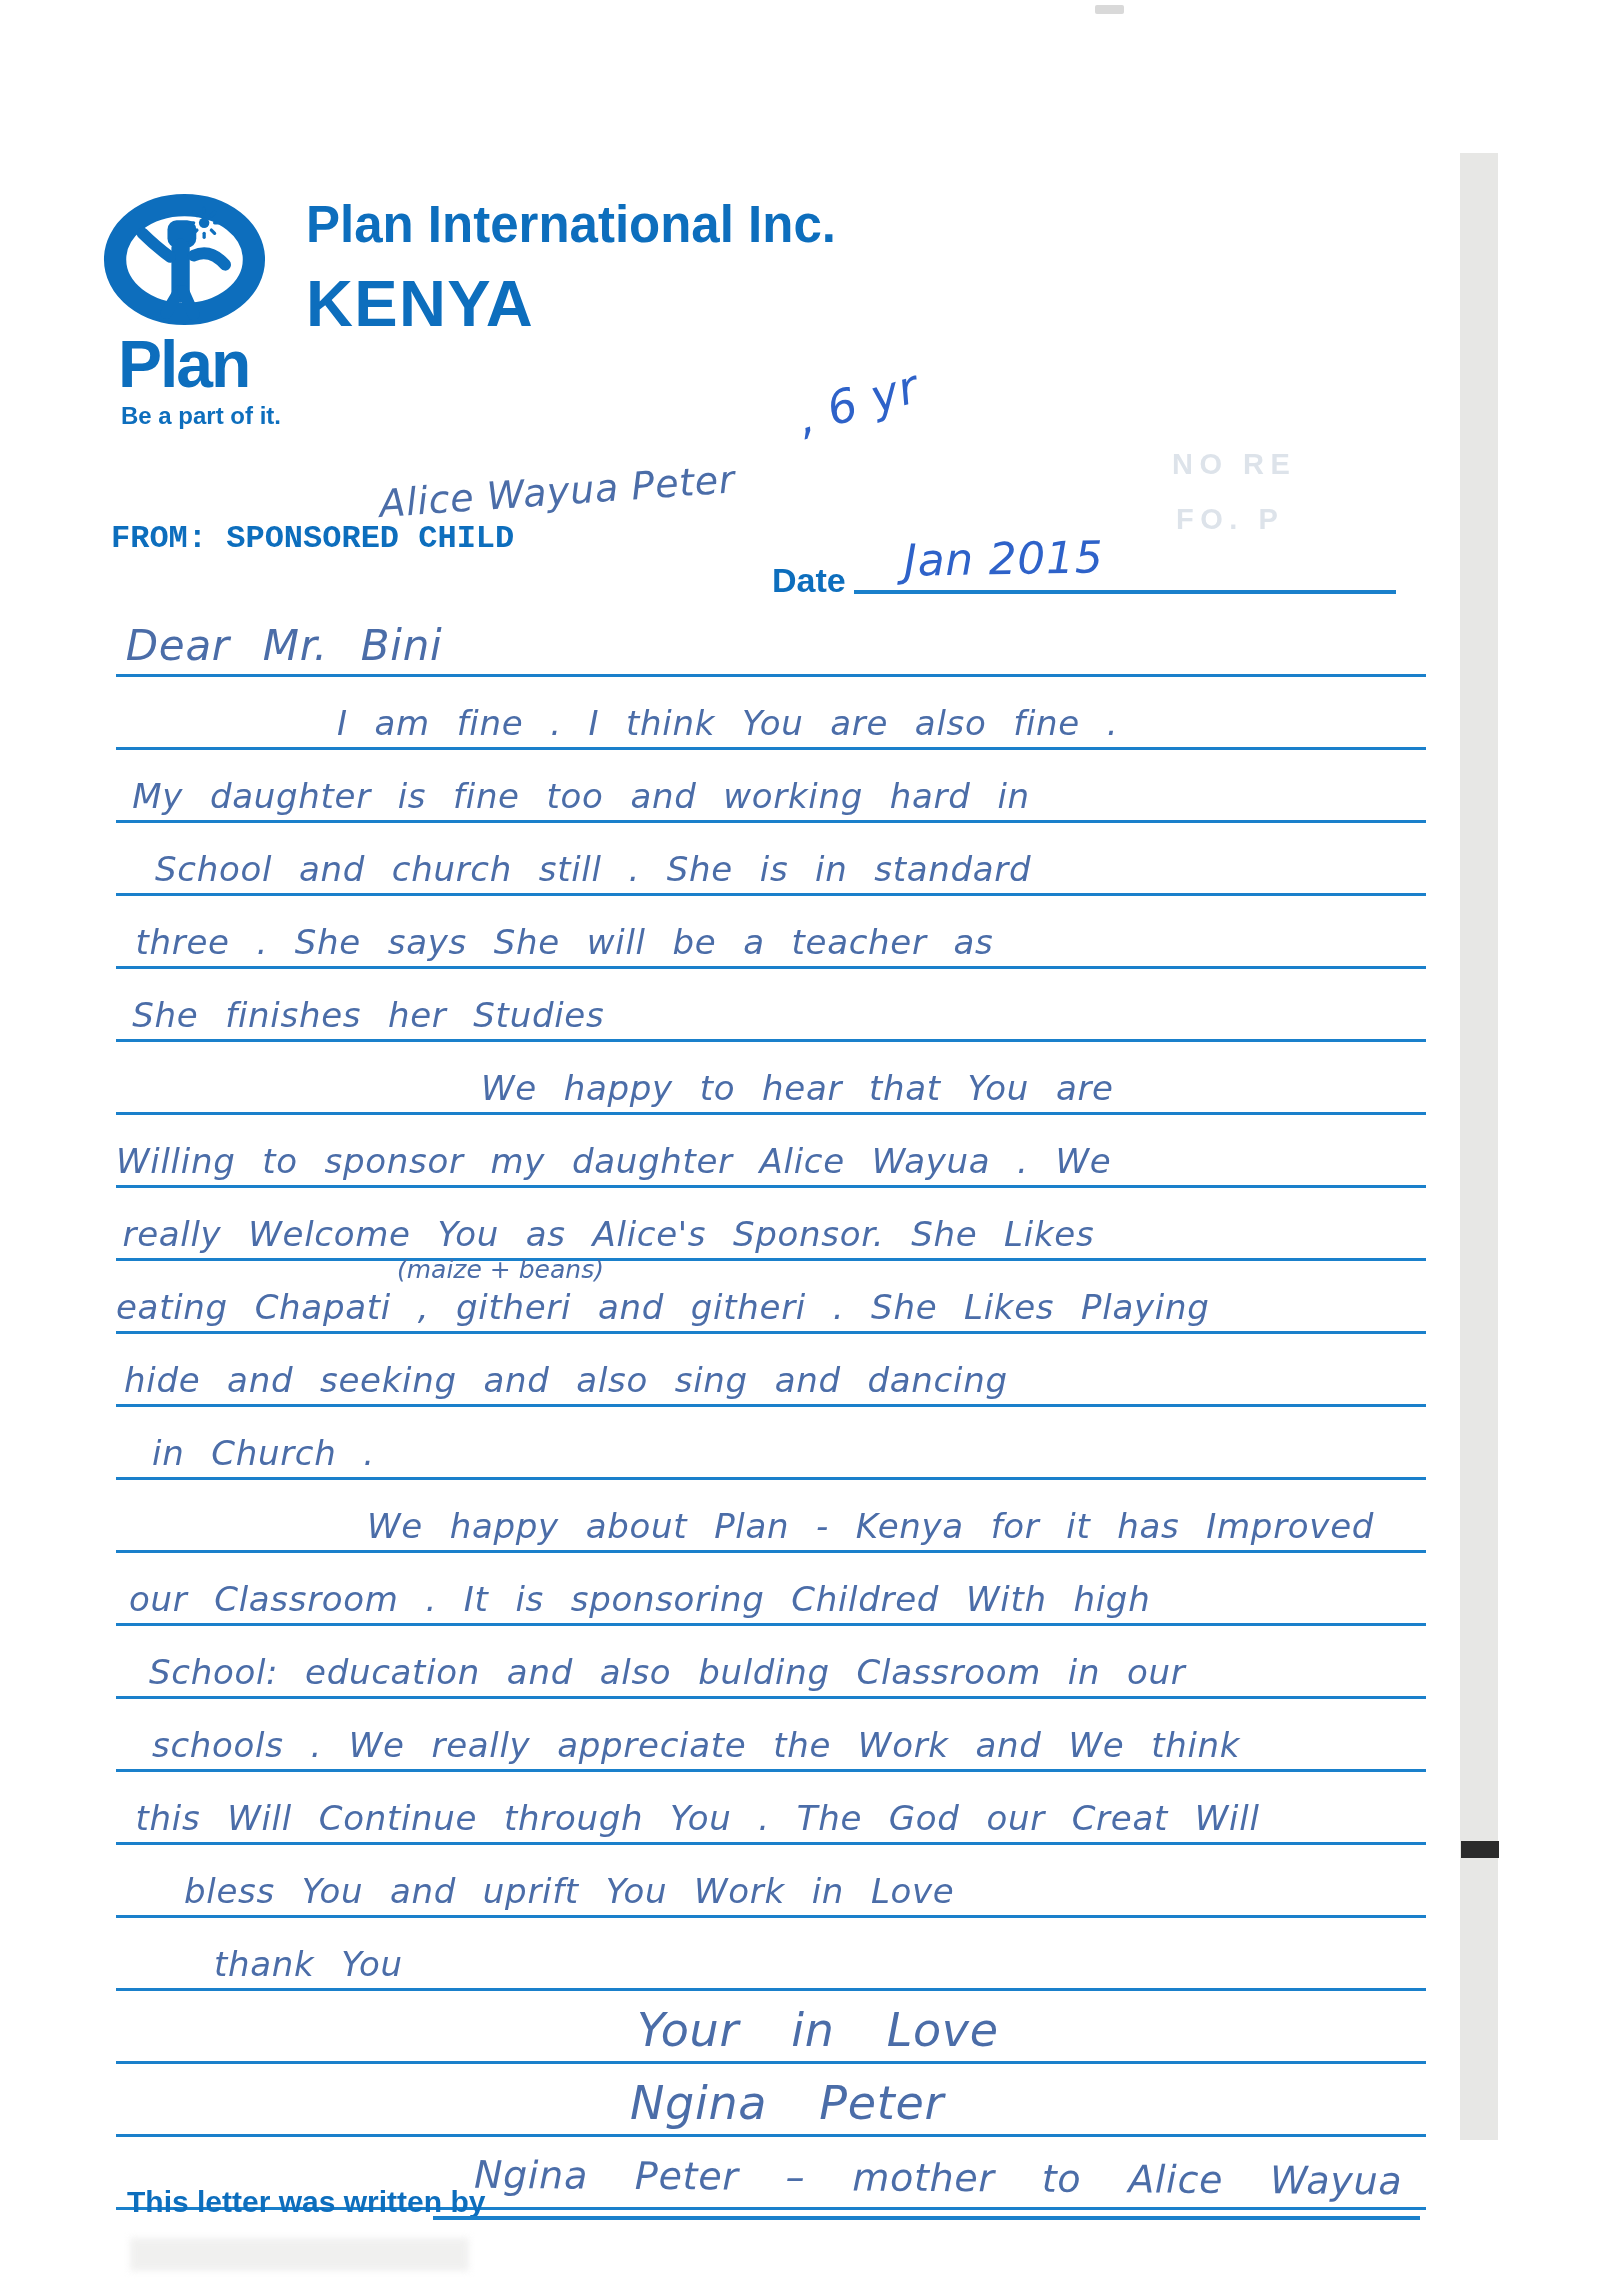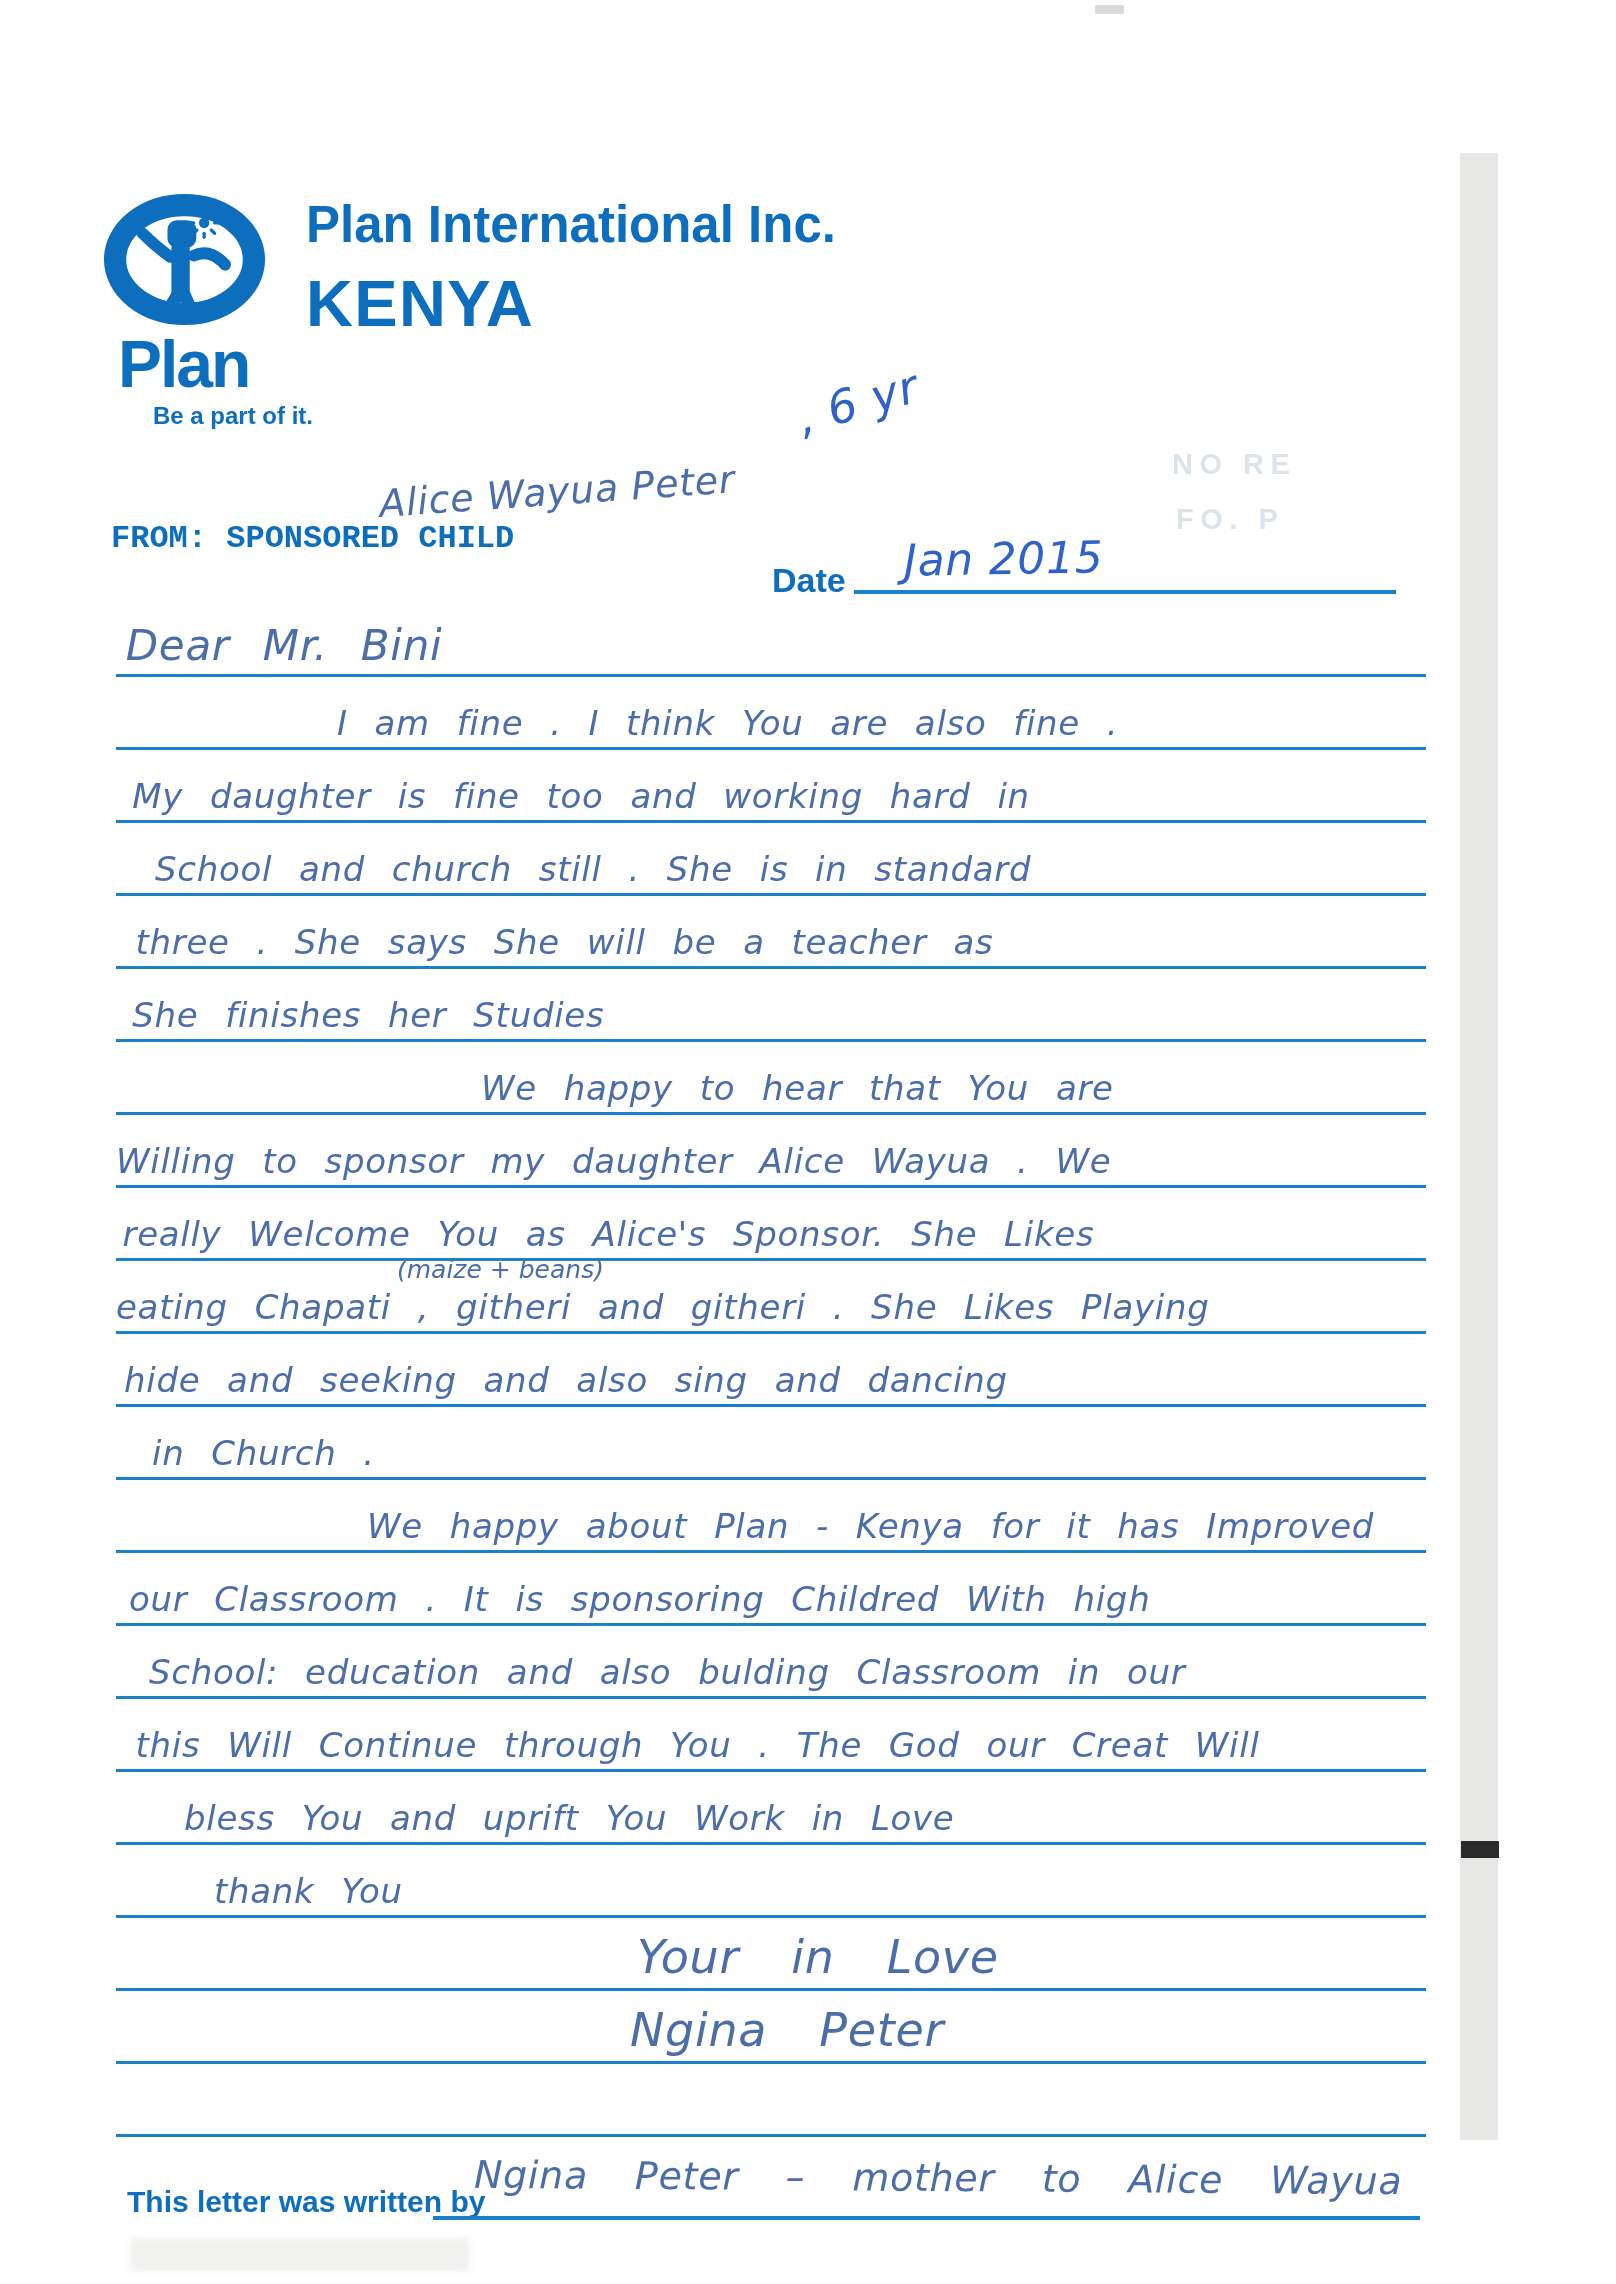--- a/index.html
+++ b/index.html
@@ -12,21 +12,21 @@
   }
   
   .logo-svg{position:absolute;left:102px;top:193px;width:165px;height:133px;}
   .logo-word{
     position:absolute;left:118px;top:326px;
     font-size:66px;font-weight:bold;letter-spacing:-2px;
     color:var(--print);
   }
   .logo-tagline{
     position:absolute;left:121px;top:402px;
-    font-size:24px;font-weight:bold;color:var(--print);margin-left:32px;
+    font-size:24px;font-weight:bold;color:var(--print);
   }
   .org-name{
     position:absolute;left:306px;top:195px;
     font-size:51px;font-weight:bold;color:var(--print);
   }
   .country{
     position:absolute;left:306px;top:266px;
     font-size:65px;font-weight:800;letter-spacing:1.3px;color:var(--print);
   }
   
@@ -189,20 +189,23 @@
     <div class="row">
         <span class="hw" style="left:251px">We happy about Plan - Kenya for it has Improved</span>
       </div>
     <div class="row">
         <span class="hw" style="left:13px">our Classroom . It is sponsoring Childred With high</span>
       </div>
     <div class="row">
         <span class="hw" style="left:33px">School: education and also bulding Classroom in our</span>
       </div>
     <div class="row">
+        <span class="hw" style="left:36px">schools . We really appreciate the Work and We think</span>
+      </div>
+    <div class="row">
         <span class="hw" style="left:19.5px">this Will Continue through You . The God our Creat Will</span>
       </div>
     <div class="row">
         <span class="hw" style="left:68px">bless You and uprift You Work in Love</span>
       </div>
     <div class="row">
         <span class="hw" style="left:98px">thank You</span>
       </div>
     <div class="row row-sig">
         <span class="hw" style="left:521px">Your in Love</span>

